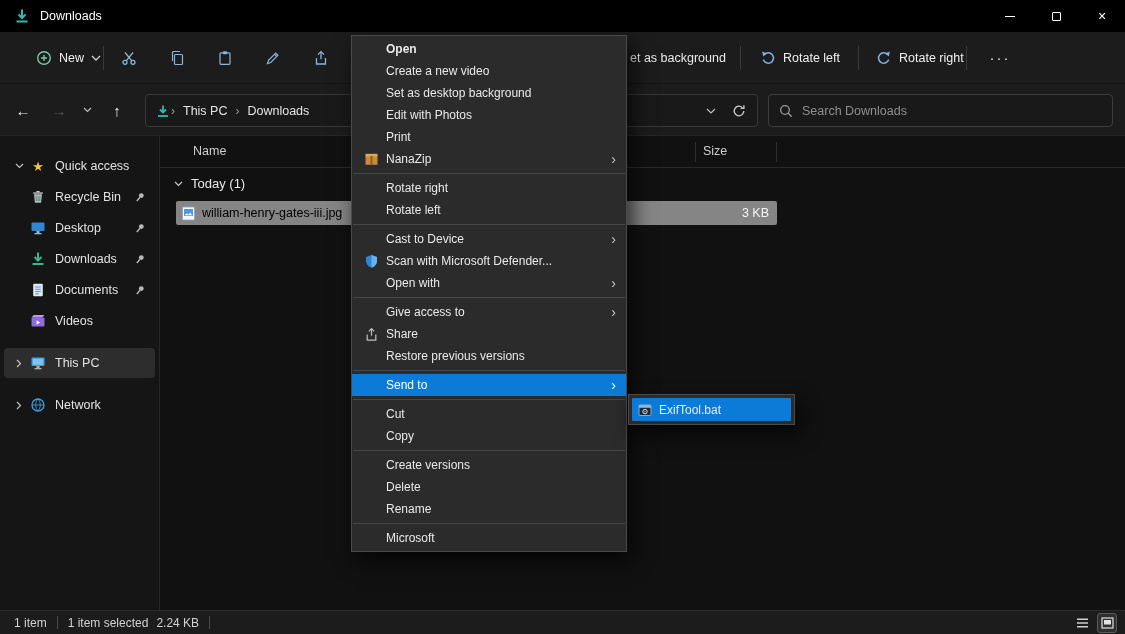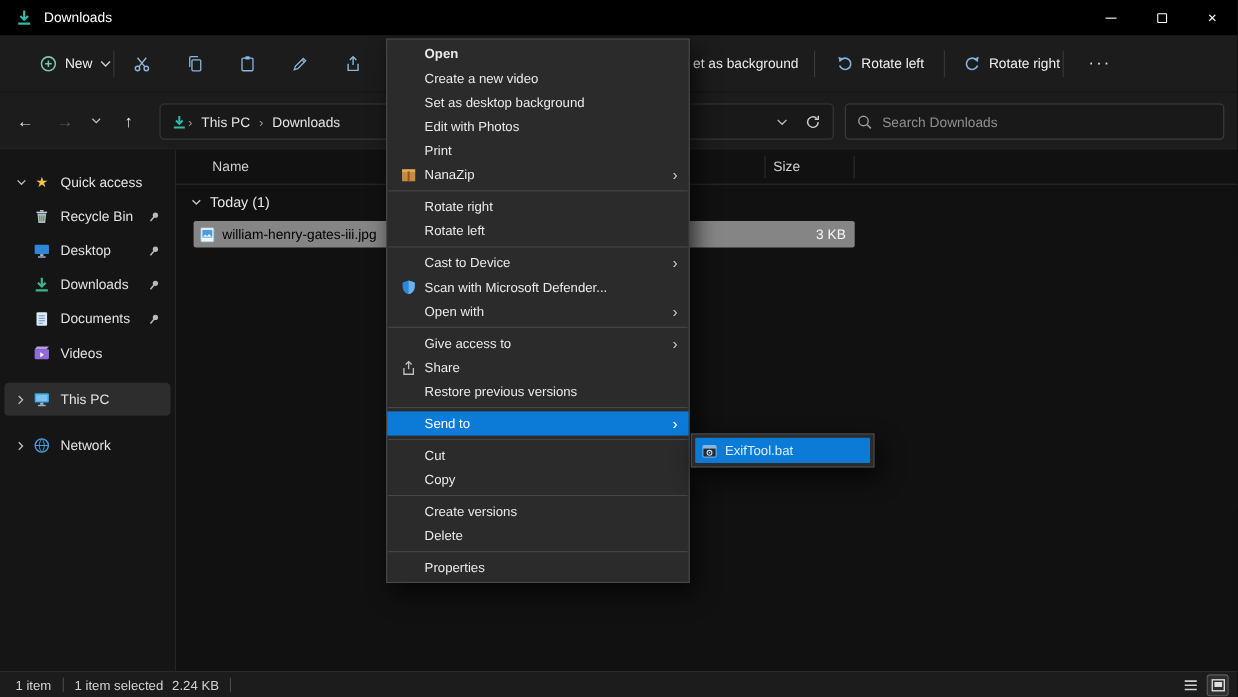--- a/index.html
+++ b/index.html
@@ -539,24 +539,28 @@
     </div>
   <div class="cm-sep"></div>
   <div class="cm-item">
       <span class="cm-gutter"></span>
       <span class="cm-label">Create versions</span>
     </div>
   <div class="cm-item">
       <span class="cm-gutter"></span>
       <span class="cm-label">Delete</span>
     </div>
-  <div class="cm-sep"></div>
-  <div class="cm-item">
-      <span class="cm-gutter"></span>
-      <span class="cm-label">Properties</span>
+  <div class="cm-item">
+      <span class="cm-gutter"></span>
+      <span class="cm-label">Rename</span>
+    </div>
+  <div class="cm-sep"></div>
+  <div class="cm-item">
+      <span class="cm-gutter"></span>
+      <span class="cm-label">Microsoft</span>
     </div>
 </div>
 
 <div class="submenu">
   <div class="sm-item">
     <span>
         <svg width="14" height="14">
           <rect x="1" y="2" width="12" height="10.5" rx="1" fill="#1f2b36" stroke="#8ab6dd" stroke-width="0.9"></rect>
           <rect x="1" y="2" width="12" height="2.8" fill="#8ab6dd"></rect>
           <circle cx="7" cy="8.6" r="2.2" fill="none" stroke="#cfdfee" stroke-width="1"></circle>

